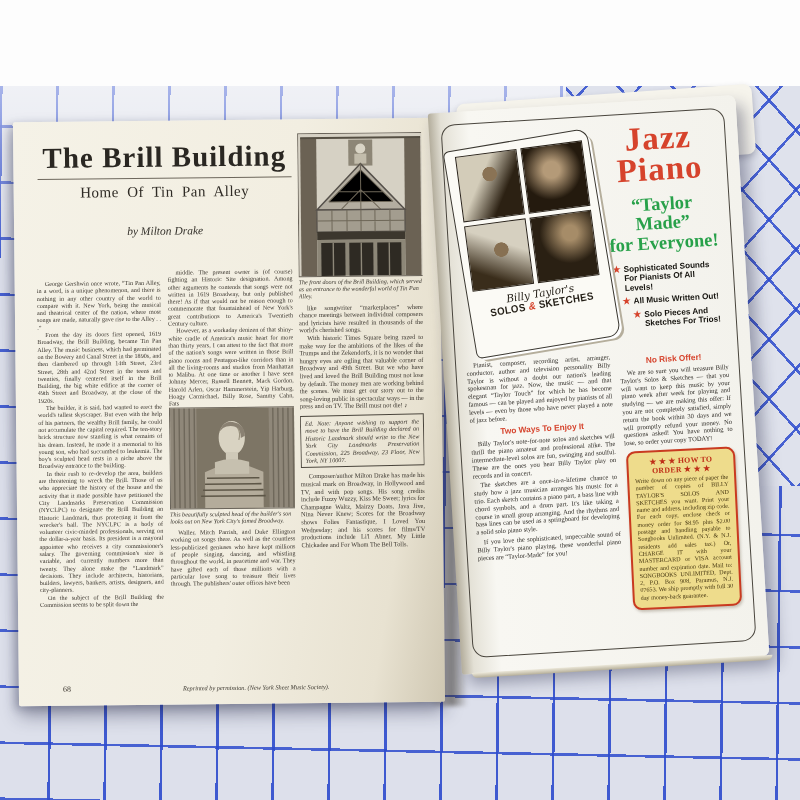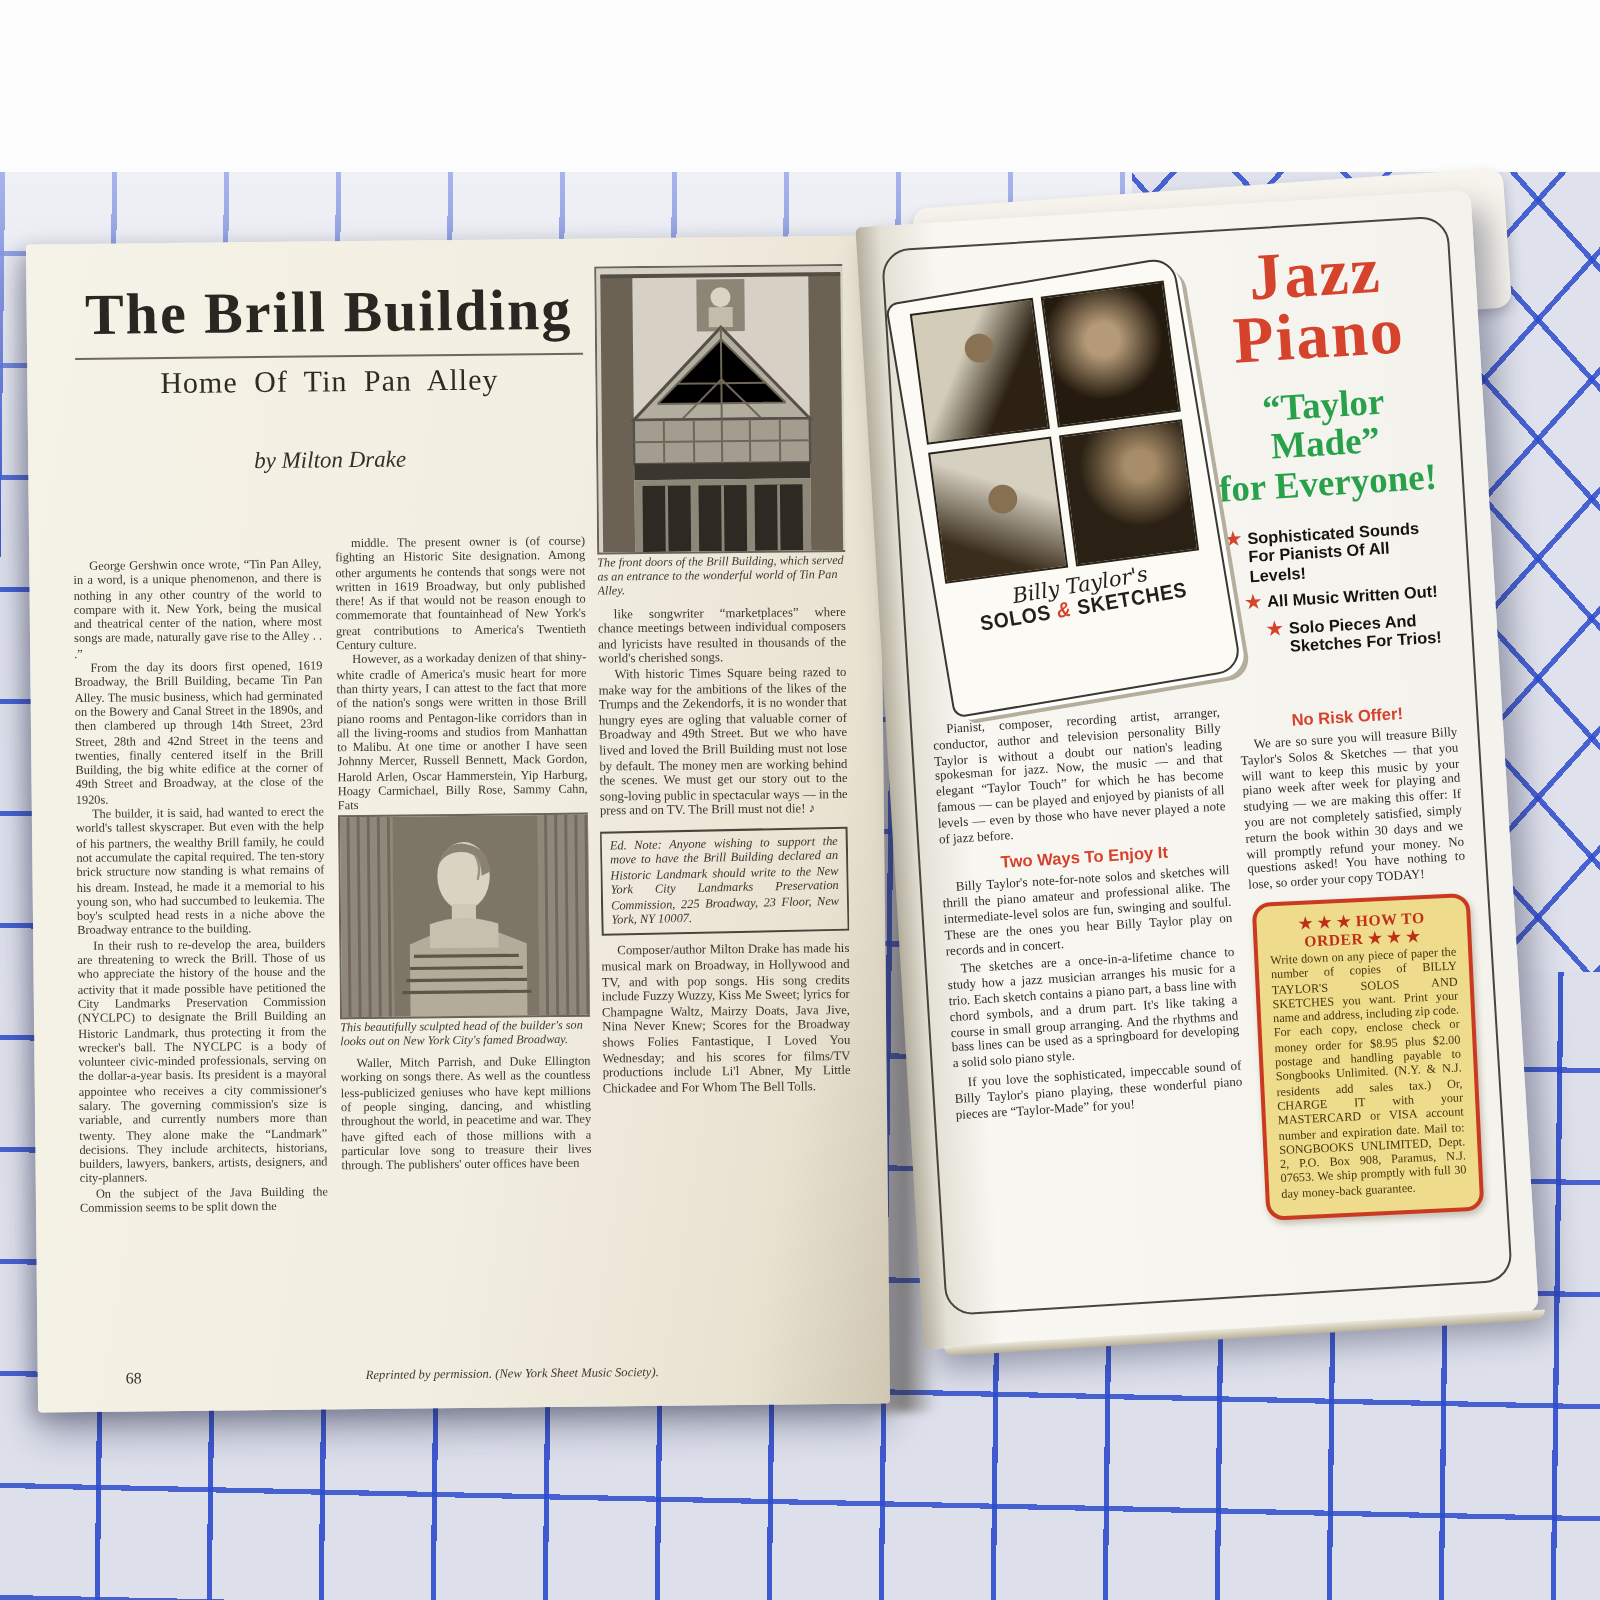--- a/index.html
+++ b/index.html
@@ -122,21 +122,21 @@
       <hr class="lp-rule">
       <div class="lp-subtitle">Home Of Tin Pan Alley</div>
       <div class="lp-byline">by Milton Drake</div>
     </div>
 
     <div class="col col1">
       <p>George Gershwin once wrote, “Tin Pan Alley, in a word, is a unique phenomenon, and there is nothing in any other country of the world to compare with it. New York, being the musical and theatrical center of the nation, where most songs are made, naturally gave rise to the Alley . . .”</p>
       <p>From the day its doors first opened, 1619 Broadway, the Brill Building, became Tin Pan Alley. The music business, which had germinated on the Bowery and Canal Street in the 1890s, and then clambered up through 14th Street, 23rd Street, 28th and 42nd Street in the teens and twenties, finally centered itself in the Brill Building, the big white edifice at the corner of 49th Street and Broadway, at the close of the 1920s.</p>
       <p>The builder, it is said, had wanted to erect the world's tallest skyscraper. But even with the help of his partners, the wealthy Brill family, he could not accumulate the capital required. The ten-story brick structure now standing is what remains of his dream. Instead, he made it a memorial to his young son, who had succumbed to leukemia. The boy's sculpted head rests in a niche above the Broadway entrance to the building.</p>
       <p>In their rush to re-develop the area, builders are threatening to wreck the Brill. Those of us who appreciate the history of the house and the activity that it made possible have petitioned the City Landmarks Preservation Commission (NYCLPC) to designate the Brill Building an Historic Landmark, thus protecting it from the wrecker's ball. The NYCLPC is a body of volunteer civic-minded professionals, serving on the dollar-a-year basis. Its president is a mayoral appointee who receives a city commissioner's salary. The governing commission's size is variable, and currently numbers more than twenty. They alone make the “Landmark” decisions. They include architects, historians, builders, lawyers, bankers, artists, designers, and city-planners.</p>
-      <p>On the subject of the Java Building the Commission seems to be split down the</p>
+      <p>On the subject of the Brill Building the Commission seems to be split down the</p>
     </div>
 
     <div class="col col2">
       <p>middle. The present owner is (of course) fighting an Historic Site designation. Among other arguments he contends that songs were not written in 1619 Broadway, but only published there! As if that would not be reason enough to commemorate that fountainhead of New York's great contributions to America's Twentieth Century culture.</p>
       <p>However, as a workaday denizen of that shiny-white cradle of America's music heart for more than thirty years, I can attest to the fact that more of the nation's songs were written in those Brill piano rooms and Pentagon-like corridors than in all the living-rooms and studios from Manhattan to Malibu. At one time or another I have seen Johnny Mercer, Russell Bennett, Mack Gordon, Harold Arlen, Oscar Hammerstein, Yip Harburg, Hoagy Carmichael, Billy Rose, Sammy Cahn, Fats</p>
       <svg class="photo" viewBox="0 0 124 100" height="100" preserveAspectRatio="none">
         <rect width="124" height="100" fill="#a59d8e"></rect>
         <rect x="0" y="0" width="26" height="100" fill="#8f8779"></rect>
         <path d="M4 0v100M9 0v100M14 0v100M19 0v100M24 0v100" stroke="#6f685b" stroke-width="1.4"></path>
         <rect x="98" y="0" width="26" height="100" fill="#8f8779"></rect>

